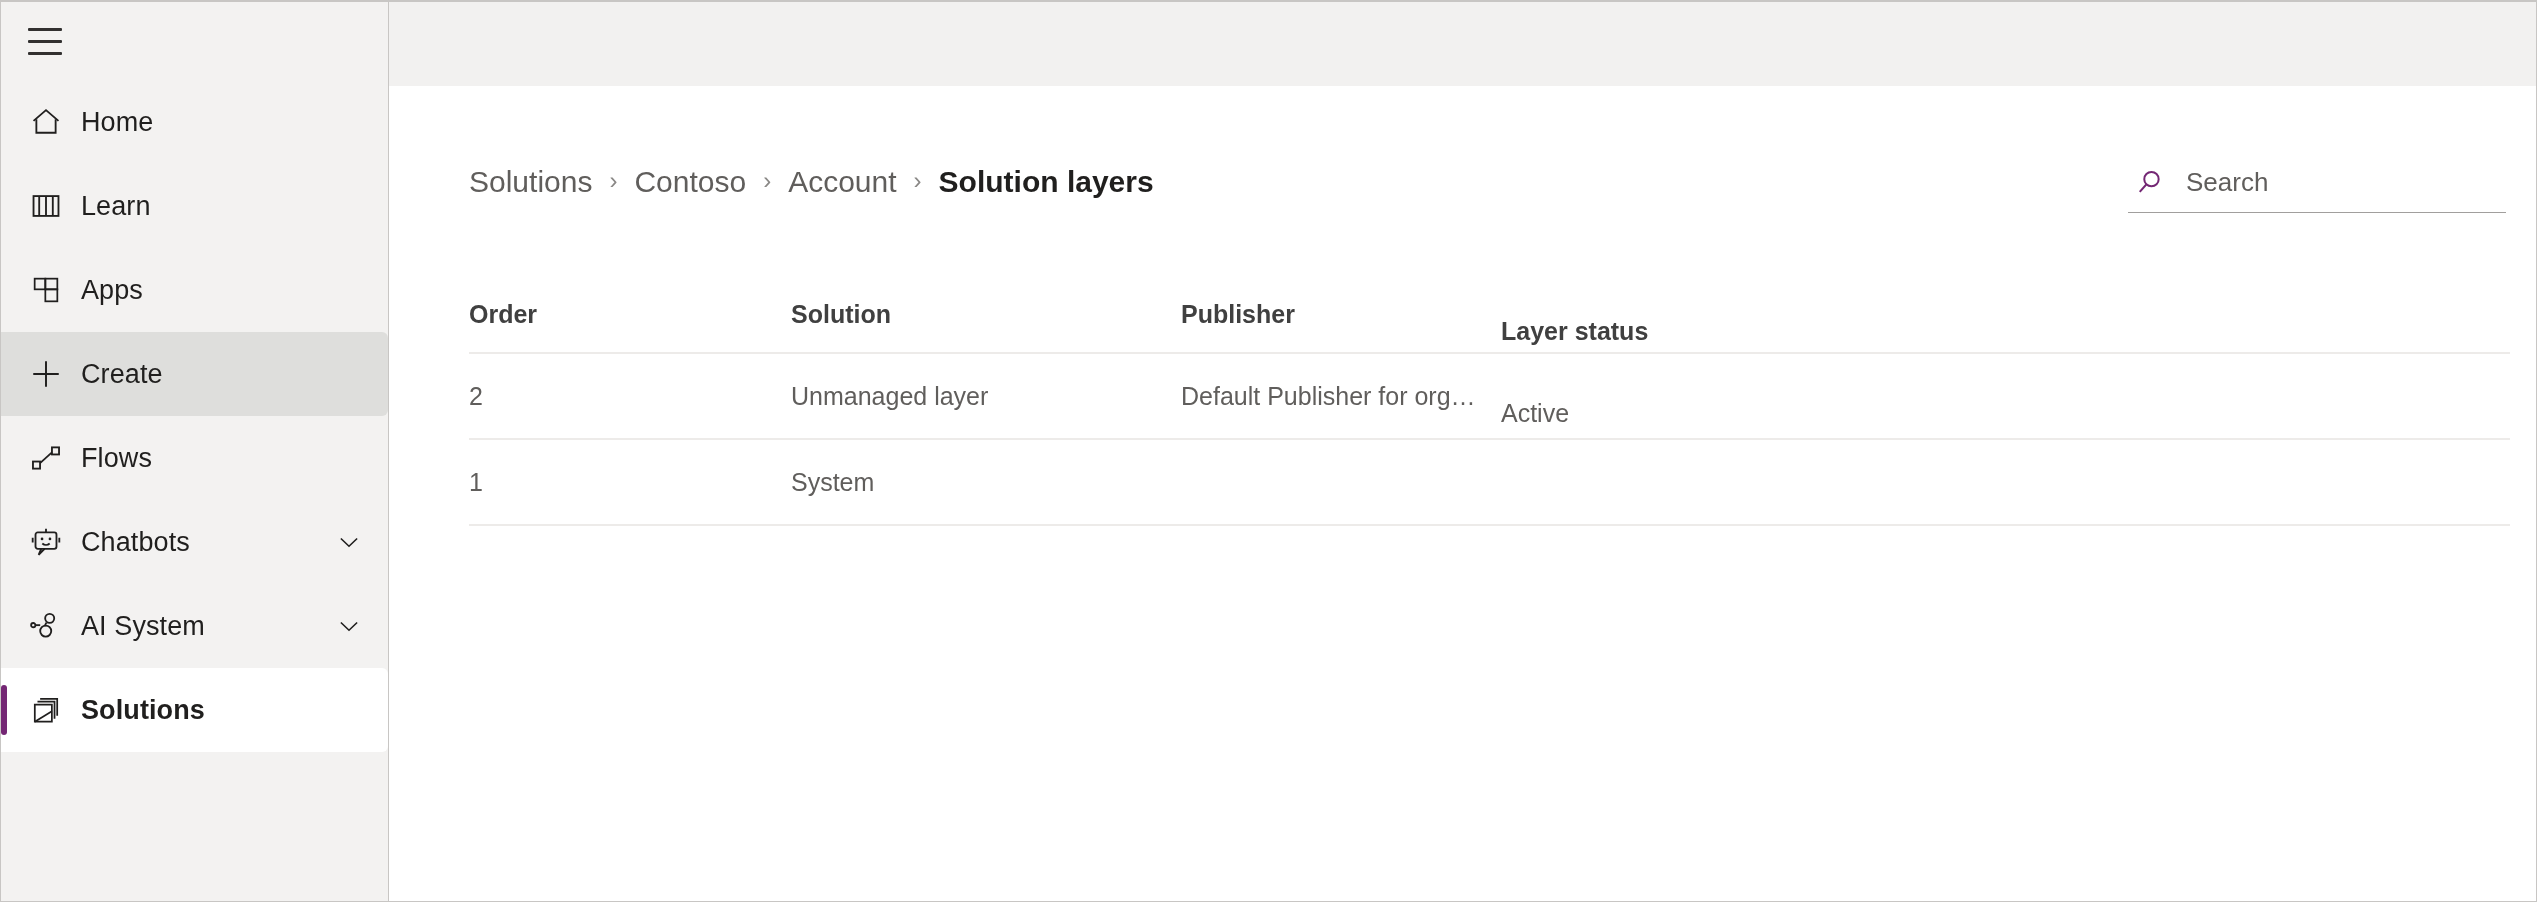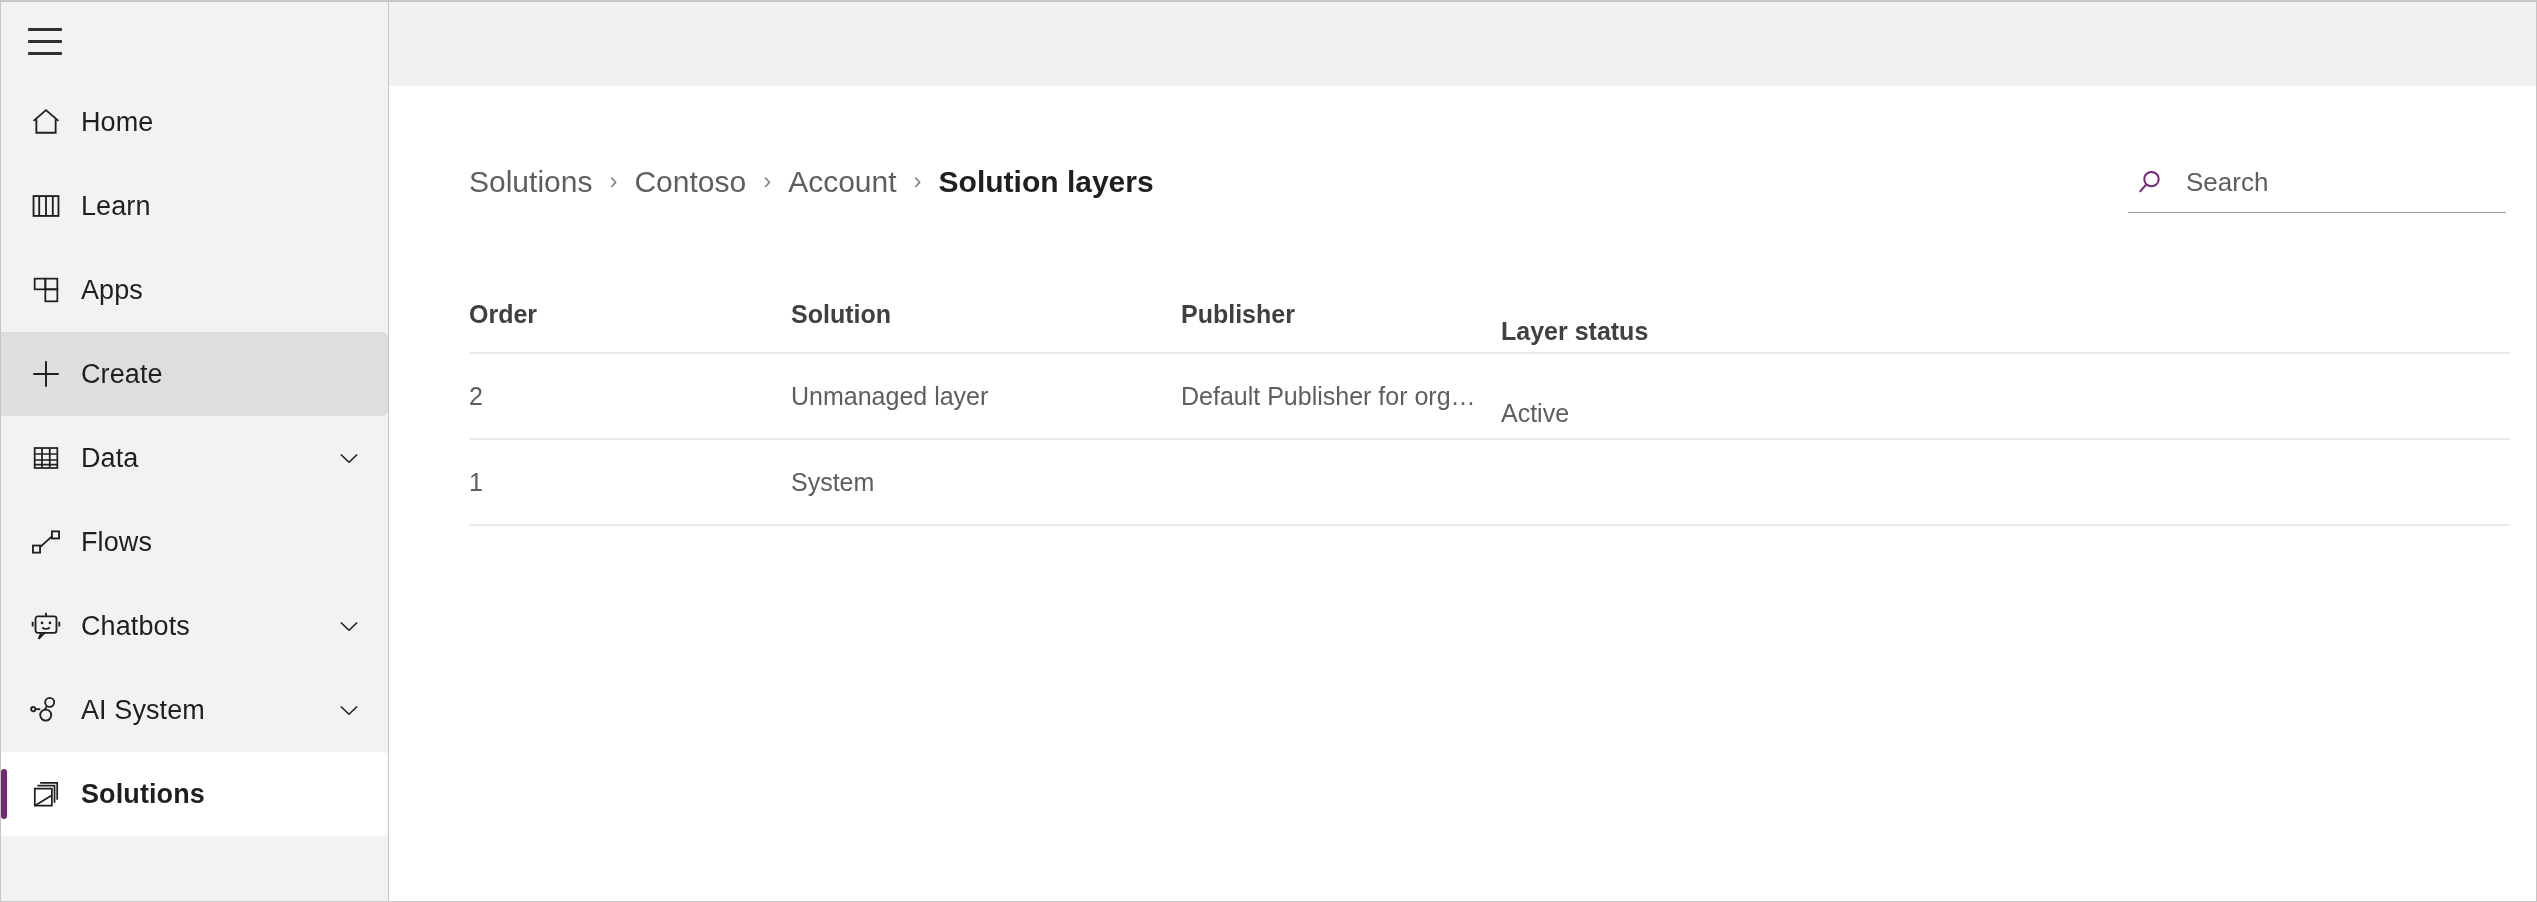--- a/index.html
+++ b/index.html
@@ -295,34 +295,20 @@
 
       <div class="nav-item highlight">
         <span class="ico">
           <svg width="36" height="36" viewBox="0 0 24 24" fill="none" stroke="currentColor" stroke-width="1.3">
             <path d="M12 3.5v17M3.5 12h17"></path>
           </svg>
         </span>
         <span class="label">Create</span>
       </div>
 
-      <div class="nav-item">
-        <span class="ico">
-          <svg width="32" height="32" viewBox="0 0 24 24" fill="none" stroke="currentColor" stroke-width="1.3">
-            <rect x="3.5" y="4.5" width="17" height="15"></rect>
-            <path d="M3.5 9h17M3.5 13.5h17M3.5 17h17M9 4.5v15M14.8 4.5v15"></path>
-          </svg>
-        </span>
-        <span class="label">Data</span>
-        <span class="chev">
-          <svg width="30" height="30" viewBox="0 0 24 24" fill="none" stroke="currentColor" stroke-width="1.3">
-            <path d="M5.5 9.2 12 15.4l6.5-6.2"></path>
-          </svg>
-        </span>
-      </div>
 
       <div class="nav-item">
         <span class="ico">
           <svg width="34" height="34" viewBox="0 0 24 24" fill="none" stroke="currentColor" stroke-width="1.3">
             <rect x="2.8" y="14.5" width="5" height="5"></rect>
             <rect x="16.2" y="4.5" width="5" height="5"></rect>
             <path d="M7.8 15.6 16.2 8"></path>
           </svg>
         </span>
         <span class="label">Flows</span>

